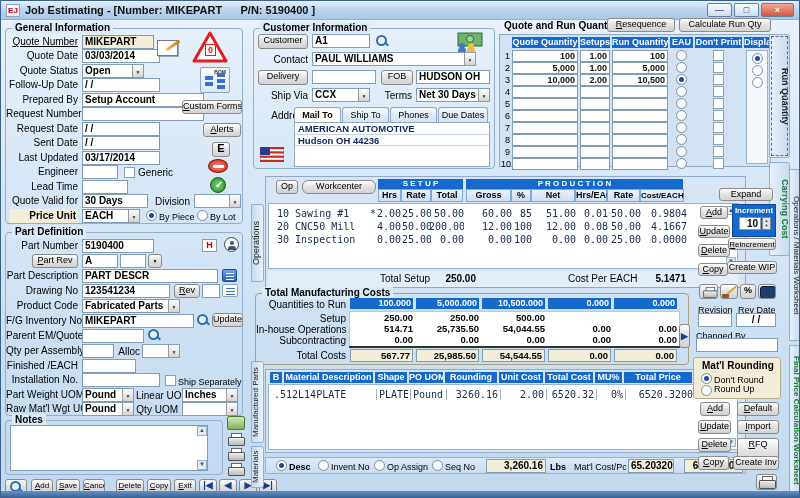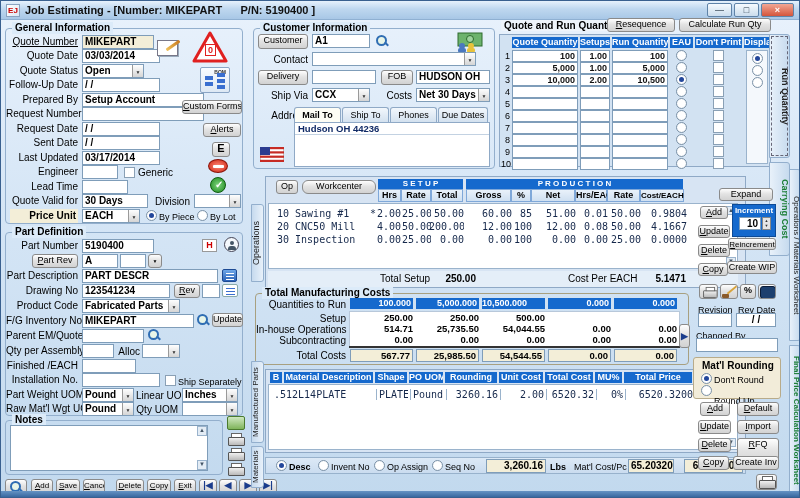--- a/index.html
+++ b/index.html
@@ -262,42 +262,44 @@
     <span class="abs" style="left:200px;top:2px"><svg width="30" height="22" viewBox="0 0 30 22">
           <rect x="4" y="2" width="24" height="13" fill="#6db36d" stroke="#2e6b2e"></rect>
           <circle cx="16" cy="8" r="3.5" fill="#9fd49f" stroke="#2e6b2e"></circle>
           <circle cx="8" cy="15" r="3" fill="#4a78c0"></circle>
           <rect x="4" y="17" width="8" height="5" rx="2" fill="#4a78c0"></rect>
           <circle cx="17" cy="15" r="3" fill="#e8c23a"></circle>
           <rect x="13" y="17" width="8" height="5" rx="2" fill="#e8c23a"></rect>
         </svg></span>
     <span class="lbl" style="left:0;top:24px;width:54px">Contact</span>
     <span class="fld" style="left:58px;top:23px;width:164px">
+        <span class="v">PAUL WILLIAMS</span>
         <span class="dd"></span>
       </span>
     <span class="btn" style="left:4px;top:41px;width:50px;height:15px">Delivery</span>
     <span class="fld" style="left:58px;top:41px;width:64px"></span>
     <span class="btn" style="left:127px;top:41px;width:32px;height:15px">FOB</span>
     <span class="fld" style="left:162px;top:41px;width:74px">HUDSON OH</span>
     <span class="lbl" style="left:0;top:60px;width:54px">Ship Via</span>
     <span class="fld" style="left:58px;top:59px;width:58px">
         <span class="v">CCX</span>
         <span class="dd"></span>
       </span>
-    <span class="lbl" style="left:120px;top:60px;width:38px">Costs</span>
+    <span class="lbl" style="left:120px;top:60px;width:38px">Terms</span>
     <span class="fld" style="left:162px;top:59px;width:74px">
         <span class="v">Net 30 Days</span>
         <span class="dd"></span>
       </span>
     <span class="lbl" style="left:0;top:80px;width:54px">Address</span>
     <span class="ctab on" style="left:40px;top:78px;width:47px">Mail To</span>
     <span class="ctab" style="left:88px;top:78px;width:47px">Ship To</span>
     <span class="ctab" style="left:136px;top:78px;width:47px">Phones</span>
     <span class="ctab" style="left:184px;top:78px;width:50px">Due Dates</span>
     <div class="abs" style="left:40px;top:93px;width:196px;height:45px;background:#fff;border:1px solid #8fa9c6">
+      <div class="aline">AMERICAN AUTOMOTIVE</div>
       <div class="aline">Hudson OH 44236</div>
       <div class="aline" style="border-bottom:none"></div>
     </div>
     <span class="abs" style="left:6px;top:118px"><svg width="24" height="15" viewBox="0 0 24 15">
           <rect width="24" height="15" fill="#fff" stroke="#888"></rect>
           <rect y="0" width="24" height="2.2" fill="#c62b24"></rect>
           <rect y="4.3" width="24" height="2.2" fill="#c62b24"></rect>
           <rect y="8.6" width="24" height="2.2" fill="#c62b24"></rect>
           <rect y="12.8" width="24" height="2.2" fill="#c62b24"></rect>
           <rect width="10" height="8" fill="#2b3b8f"></rect>
@@ -479,21 +481,21 @@
   <div class="gb" style="left:254px;top:292px;width:434px;height:72px;border-color:#a8a080">
     <span class="gbt" style="background:#dcebf9">Total Manufacturing Costs</span>
     <span class="lbl" style="left:0;top:4px;width:90px">Quantities to Run</span>
     <span class="lbl" style="left:0;top:18px;width:90px">Setup</span>
     <span class="lbl" style="left:0;top:29px;width:90px">In-house Operations</span>
     <span class="lbl" style="left:0;top:40px;width:90px">Subcontracting</span>
     <span class="lbl" style="left:0;top:55px;width:90px">Total Costs</span>
     <div class="abs" style="left:93px;top:17px;width:331px;height:37px;background:#fff;border:1px solid #b8c8da"></div>
     <span class="bh" style="left:94px;top:4px;width:63px;text-align:right;padding-right:2px">100.000</span>
     <span class="bh" style="left:160px;top:4px;width:63px;text-align:right;padding-right:2px">5,000.000</span>
-    <span class="bh" style="left:226px;top:4px;width:63px;text-align:right;padding-right:18px">10,500.000</span>
+    <span class="bh" style="left:226px;top:4px;width:63px;text-align:right;padding-right:2px">10,500.000</span>
     <span class="bh" style="left:292px;top:4px;width:63px;text-align:right;padding-right:2px">0.000</span>
     <span class="bh" style="left:358px;top:4px;width:63px;text-align:right;padding-right:2px">0.000</span>
     <span class="gcell rtx" style="left:94px;top:18px;width:63px;font-weight:bold;font-size:9.5px">250.00</span>
     <span class="gcell rtx" style="left:160px;top:18px;width:63px;font-weight:bold;font-size:9.5px">250.00</span>
     <span class="gcell rtx" style="left:226px;top:18px;width:63px;font-weight:bold;font-size:9.5px">500.00</span>
     <span class="gcell rtx" style="left:292px;top:18px;width:63px;font-weight:bold;font-size:9.5px"></span>
     <span class="gcell rtx" style="left:358px;top:18px;width:63px;font-weight:bold;font-size:9.5px"></span>
     <span class="gcell rtx" style="left:94px;top:29px;width:63px;font-weight:bold;font-size:9.5px">514.71</span>
     <span class="gcell rtx" style="left:160px;top:29px;width:63px;font-weight:bold;font-size:9.5px">25,735.50</span>
     <span class="gcell rtx" style="left:226px;top:29px;width:63px;font-weight:bold;font-size:9.5px">54,044.55</span>
@@ -552,21 +554,21 @@
     <span class="lbl ll s9" style="left:308px;top:2px;width:54px">Mat'l Cost/Pc</span>
     <span class="fld ro rt" style="left:362px;top:1px;width:46px;height:14px">65.20320</span>
     <span class="fld ro rt" style="left:418px;top:1px;width:59px;height:14px">6520.3200</span>
   </div>
 
   <div class="abs" style="left:692px;top:356px;width:88px;height:42px;background:#f2ecd9;border:1px solid #b8ab8a;border-radius:3px">
     <span class="lbl ll" style="left:8px;top:1px;width:78px;font-weight:bold">Mat'l Rounding</span>
     <span class="rad sel" style="left:7px;top:15px"></span>
     <span class="lbl ll s9" style="left:20px;top:15px;width:60px">Don't Round</span>
     <span class="rad" style="left:7px;top:27px"></span>
-    <span class="lbl ll s9" style="left:20px;top:36px;width:60px">Round Up</span>
+    <span class="lbl ll s9" style="left:20px;top:24px;width:60px">Round Up</span>
   </div>
   <span class="btn fl" style="left:699px;top:401px;width:30px;height:14px">Add</span>
   <span class="btn fl" style="left:736px;top:401px;width:42px;height:14px">Default</span>
   <span class="btn fl" style="left:697px;top:419px;width:33px;height:14px">Update</span>
   <span class="btn fl" style="left:736px;top:419px;width:42px;height:14px">Import</span>
   <span class="btn fl" style="left:697px;top:437px;width:33px;height:14px">Delete</span>
   <span class="btn fl" style="left:736px;top:437px;width:42px;height:28px">RFQ</span>
   <span class="btn fl" style="left:697px;top:455px;width:31px;height:14px">Copy</span>
   <span class="btn" style="left:732px;top:455px;width:46px;height:14px">Create Inv</span>
   <span class="btn" style="left:755px;top:473px;width:21px;height:16px">

